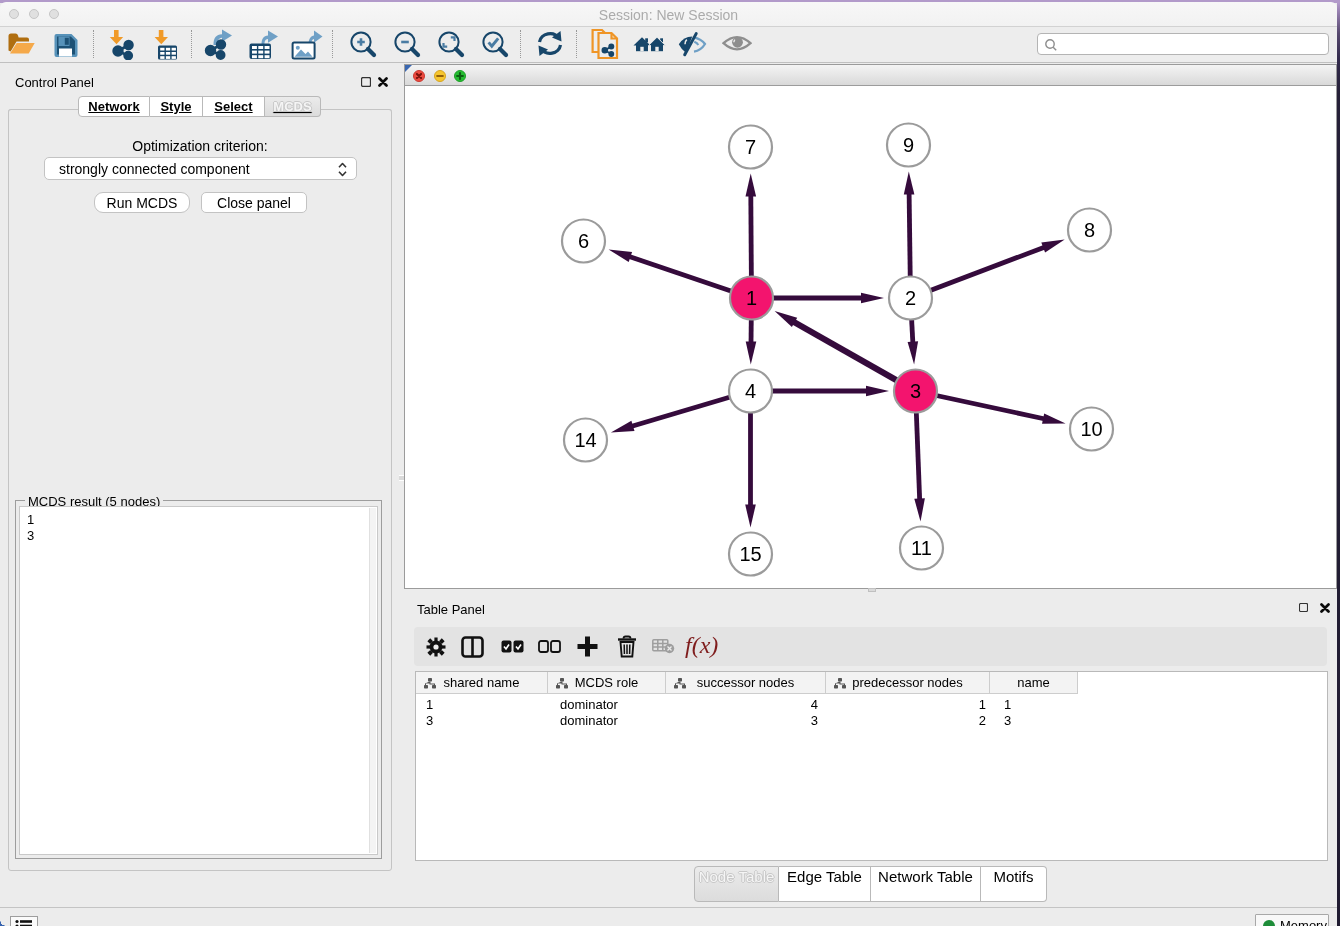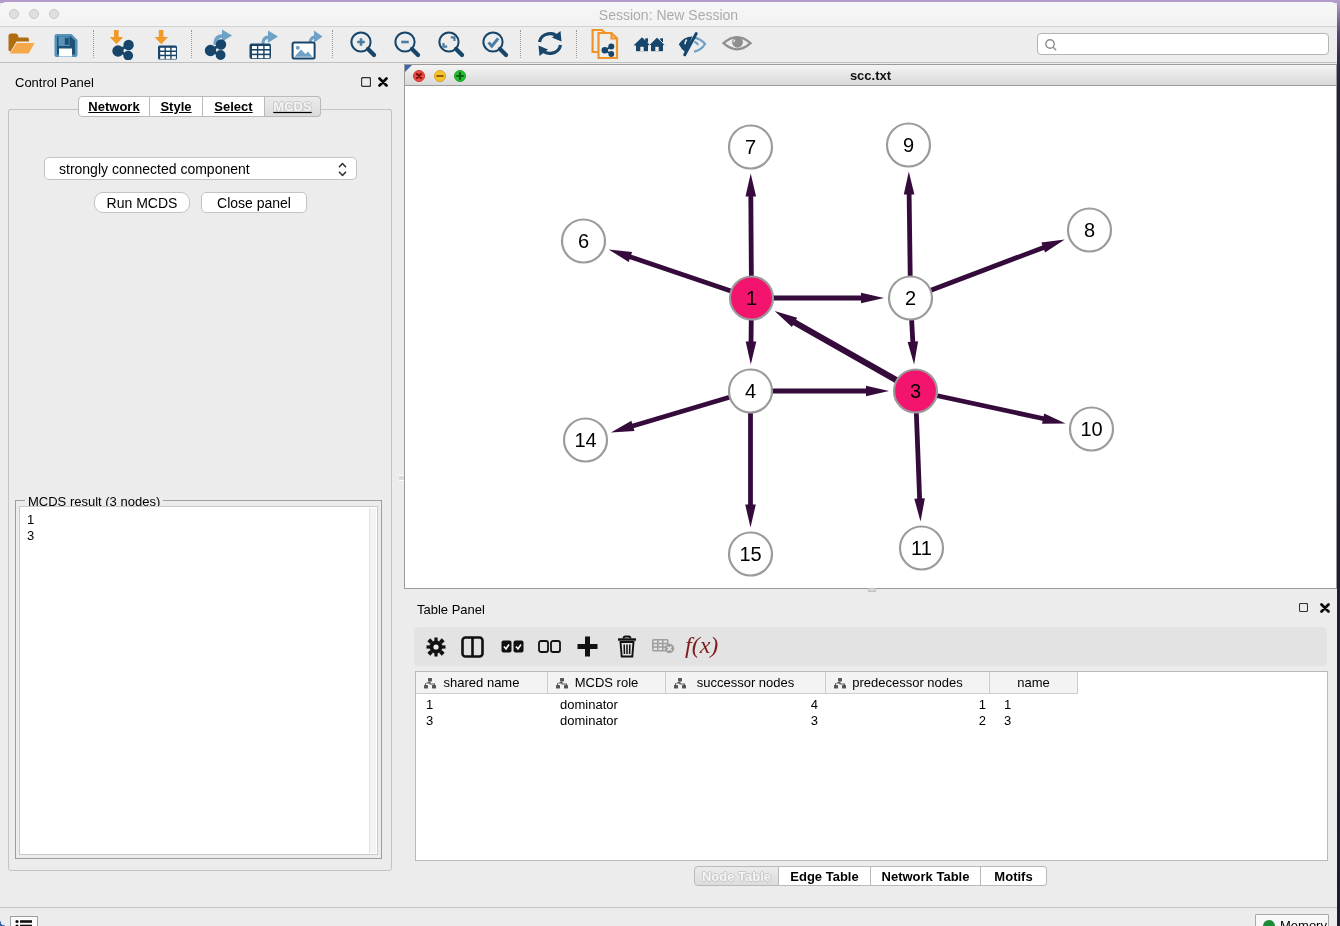--- a/index.html
+++ b/index.html
@@ -55,21 +55,21 @@
 .tl { position:absolute; top:4.5px; width:12px; height:12px; border-radius:50%; }
 
 #tpanel { left:404px; top:593px; width:933px; height:298px; background:#ececec; }
 #tpanel-head .t { position:absolute; left:13px; top:9px; font-size:13px; color:#000; }
 #ttable { position:absolute; left:11px; top:78px; width:913px; height:190px; background:#fff; border:1px solid #b9b9b9; }
 .th { position:absolute; top:0; height:22px; background:#f3f3f3; border-right:1px solid #cdcdcd;
   border-bottom:1px solid #cdcdcd; font-size:13px; color:#000; text-align:center; line-height:21px; }
 .td { position:absolute; font-size:13px; color:#000; height:16px; line-height:16px; }
 .hicon { position:absolute; top:6px; }
 .btabs { position:absolute; display:flex; }
-.btab { height:20px; font-size:13px; font-weight:700; text-align:center; line-height:19px;
+.btab { height:36px; font-size:15px; font-weight:400; text-align:center; line-height:19px;
   background:#fff; border:1px solid #b9b9b9; border-left:none; box-sizing:border-box; color:#000; }
 .btab.first { border-left:1px solid #b9b9b9; border-radius:4px 0 0 4px; }
 .btab.last { border-radius:0 4px 4px 0; }
 .btab.sel { background:linear-gradient(#ebebeb,#dcdcdc); color:#f5f5f5;
   text-shadow:0 1px 0 #c8c8c8, 0 -1px 0 #c8c8c8, 1px 0 0 #c8c8c8, -1px 0 0 #c8c8c8;
   border-radius:4px 0 0 4px;}
 
 #statusbar { left:0; top:891px; width:1337px; height:35px; background:#ececec; border-top:1px solid #c4c4c4;margin-top:16px; }
 #memorybtn { position:absolute; left:1255px; top:6px; width:74px; height:23px; background:#f8f8f8;
   border:1px solid #a8a8a8; border-radius:1px; font-size:13px; line-height:21px; text-align:left; padding-left:24px; box-sizing:border-box;}
@@ -240,30 +240,31 @@
       </svg>
   </div>
   <div id="tabstrip-shade"></div>
   <div id="tabpane"></div>
   <div class="tabrow" style="left:78px; top:32px;">
     <div class="tab first" style="width:72px">Network</div>
     <div class="tab" style="width:53px">Style</div>
     <div class="tab" style="width:62px">Select</div>
     <div class="tab sel" style="width:56px">MCDS</div>
   </div>
+  <div class="abs" style="left:0;top:74px;width:400px;text-align:center;font-size:14px;">Optimization criterion:</div>
   <div class="combo" style="left:44px;top:93px;width:313px;height:23px;line-height:22px;padding-left:14px;">strongly connected component
     <svg style="position:absolute;right:8px;top:4px" width="11" height="15" viewBox="0 0 11 15">
         <path d="M2 5.2 L5.5 1.5 L9 5.2 M2 9.8 L5.5 13.5 L9 9.8" fill="none" stroke="#333" stroke-width="1.6" stroke-linejoin="round"></path>
       </svg>
   </div>
   <div class="pushbtn" style="left:94px;top:128px;width:96px;height:21px;line-height:20px;border-radius:9px;">Run MCDS</div>
   <div class="pushbtn" style="left:201px;top:128px;width:106px;height:21px;line-height:20px;">Close panel</div>
   <div id="mcdsbox">
     <div class="bord"></div>
-    <div class="leg">MCDS result (3 nodes)</div>
+    <div class="leg">MCDS result (5 nodes)</div>
     <div class="inner">1<br>3<div class="sbar"></div></div>
   </div>
 </div>
 <div class="abs" id="netwin">
   <svg style="position:absolute;left:0;top:0;z-index:5" width="7" height="7" viewBox="0 0 7 7">
       <polygon points="0,0 7,0 0,7" fill="#3a67b1"></polygon>
     </svg>
   <div id="nettitle">
     <div class="tl" style="left:8px;background:#ee4b40;border:1px solid #c83a32;">
         <svg width="10" height="10" viewBox="0 0 10 10" style="position:absolute;left:0px;top:0px">
@@ -273,21 +274,20 @@
     <div class="tl" style="left:29px;background:#f6c52e;border:1px solid #d6a51f;">
         <svg width="10" height="10" viewBox="0 0 10 10" style="position:absolute;left:0;top:0">
           <path d="M2.2 5 L7.8 5" stroke="#92600a" stroke-width="2.2" stroke-linecap="round"></path>
         </svg>
       </div>
     <div class="tl" style="left:49px;background:#25bd31;border:1px solid #1d9e29;">
         <svg width="10" height="10" viewBox="0 0 10 10" style="position:absolute;left:0;top:0">
           <path d="M5 2.1 L5 7.9 M2.1 5 L7.9 5" stroke="#0b5f12" stroke-width="2.1" stroke-linecap="round"></path>
         </svg>
       </div>
-    <div class="t">scc.txt</div>
   </div>
   <svg style="position:absolute;left:0;top:21px" width="930" height="502" viewBox="0 0 930 502">
       <g transform="translate(3.5,2)">
     <g stroke="#350b3c">
       <line x1="343.0" y1="210.0" x2="342.3" y2="106.5" stroke-width="4.8"></line>
       <line x1="343.0" y1="210.0" x2="220.0" y2="168.3" stroke-width="4.8"></line>
       <line x1="343.0" y1="210.0" x2="454.5" y2="210.0" stroke-width="4.8"></line>
       <line x1="343.0" y1="210.0" x2="342.5" y2="255.5" stroke-width="4.8"></line>
       <line x1="502.0" y1="210.0" x2="500.6" y2="104.5" stroke-width="4.8"></line>
       <line x1="502.0" y1="210.0" x2="636.6" y2="158.9" stroke-width="4.8"></line>

